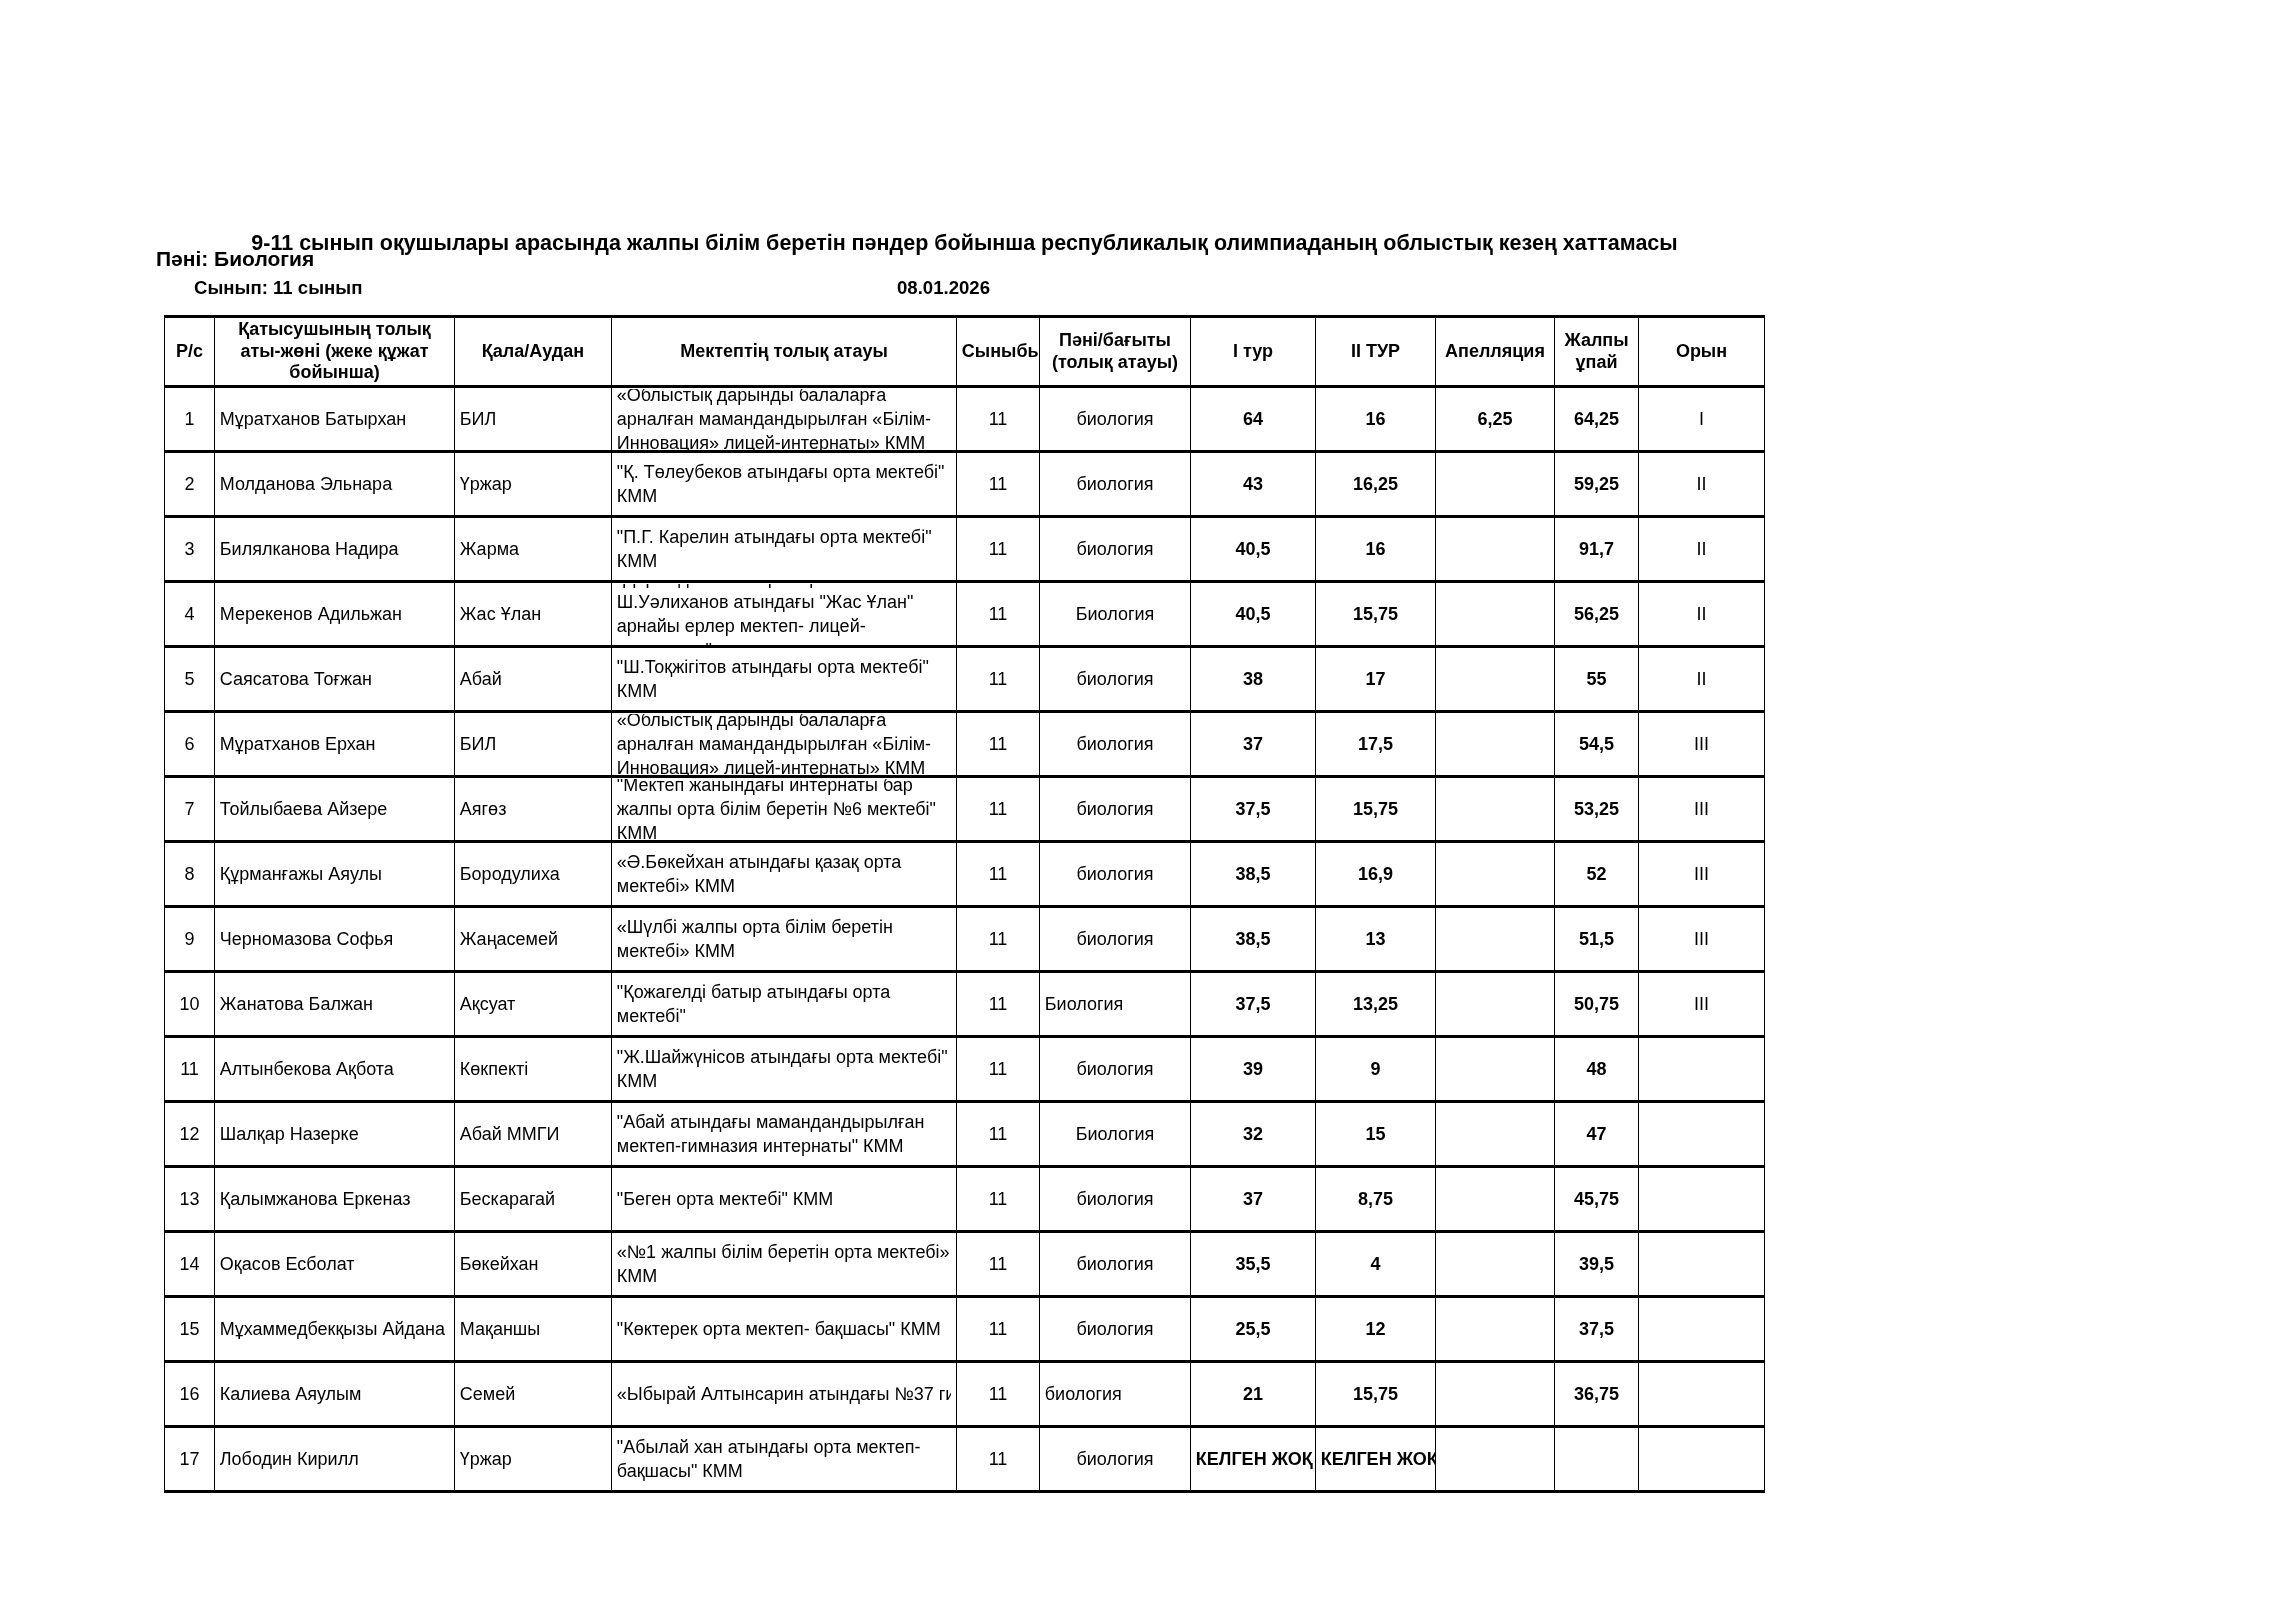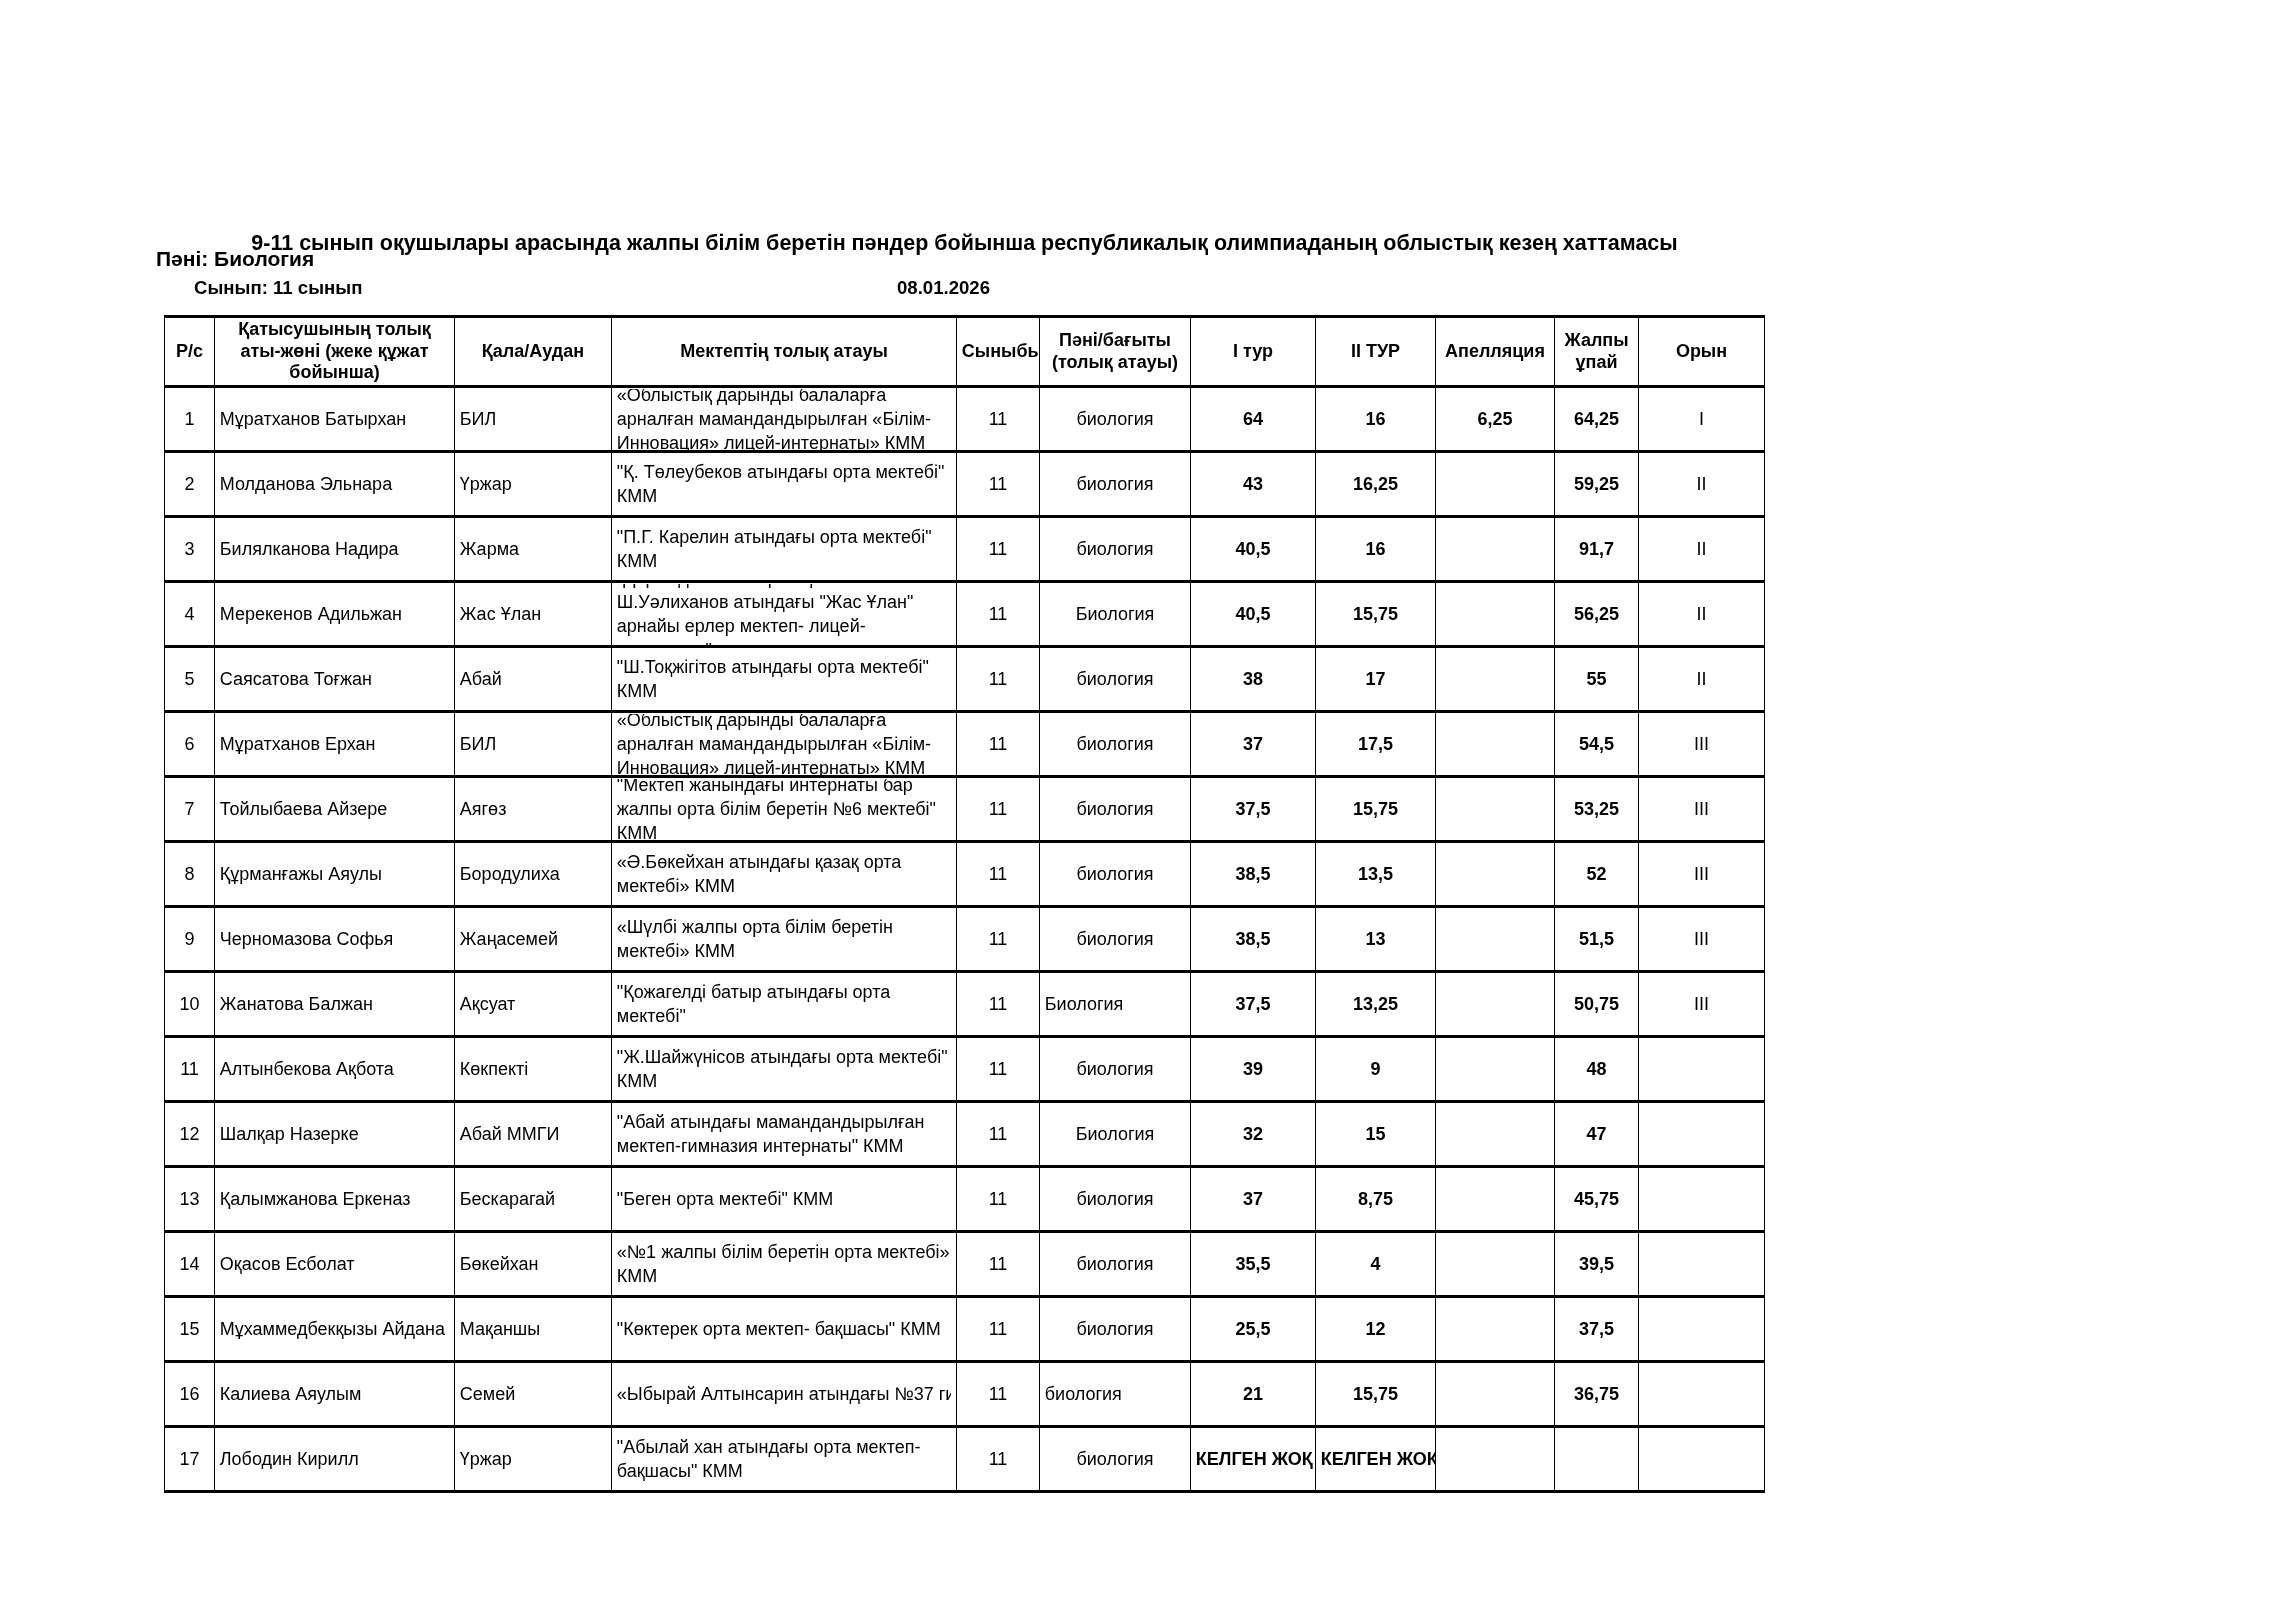--- a/index.html
+++ b/index.html
@@ -193,21 +193,21 @@
         <tr>
           <td class="c-center">8</td>
           <td class="c-left">Құрманғажы Аяулы</td>
           <td class="c-left">Бородулиха</td>
           <td class="c-left school">
             <div class="school-inner"> «Ә.Бөкейхан атындағы қазақ орта мектебі» КММ</div>
           </td>
           <td class="c-center">11</td>
           <td class="c-center">биология</td>
           <td class="c-center score">38,5</td>
-          <td class="c-center score">13,5</td>
+          <td class="c-center score">16,9</td>
           <td class="c-center score"></td>
           <td class="c-center score">52</td>
           <td class="c-center">III</td>
         </tr>
         <tr>
           <td class="c-center">9</td>
           <td class="c-left">Черномазова Софья</td>
           <td class="c-left">Жаңасемей</td>
           <td class="c-left school">
             <div class="school-inner">«Шүлбі жалпы орта білім беретін мектебі» КММ</div>

